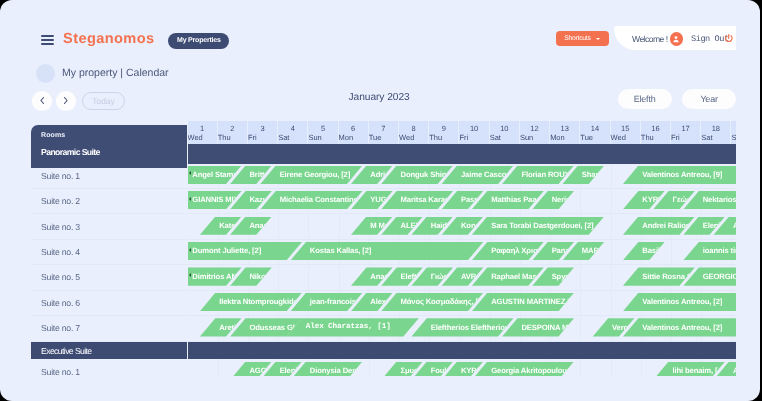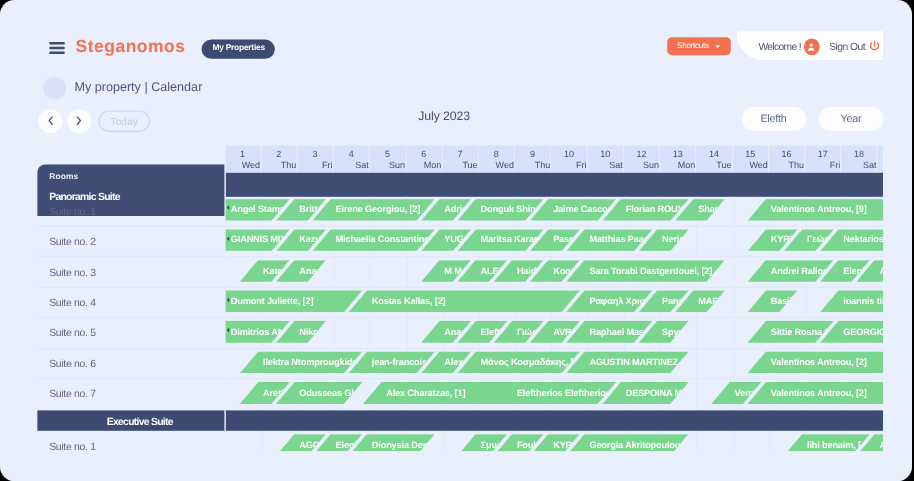--- a/index.html
+++ b/index.html
@@ -26,21 +26,21 @@
              letter-spacing:-0.2px;}
 
   .welcome-panel{position:absolute;left:614px;top:25.5px;width:122px;height:24px;
                  background:#fff;border-bottom-left-radius:24px;border-top-left-radius:3px;}
   .welcome-txt{position:absolute;left:632px;top:33.5px;font-size:8.6px;color:#4a5777;
                white-space:nowrap;line-height:11px;letter-spacing:-0.55px;}
   .avatar-circle{position:absolute;left:669.5px;top:32.2px;width:13.4px;height:13.4px;
                  border-radius:50%;background:#f4714f;}
   .avatar-circle svg{position:absolute;left:2.7px;top:2.7px;}
   .signout-txt{position:absolute;left:691px;top:33.5px;font-size:8.6px;color:#4a5777;
-               white-space:nowrap;line-height:11px;letter-spacing:-0.45px;}
+               white-space:nowrap;line-height:11px;letter-spacing:-0.45px;font-family:Liberation Mono, monospace;}
   .power-ico{position:absolute;left:722.5px;top:31.8px;width:11.5px;height:11.5px;}
 
   .shortcuts-btn{position:absolute;left:556px;top:31px;width:53px;height:15px;border-radius:4px;
                  background:#f4714f;display:flex;align-items:center;}
   .shortcuts-btn span{font-size:6.8px;color:#fff;margin-left:8.2px;white-space:nowrap;letter-spacing:-0.25px;}
   .shortcuts-caret{position:absolute;left:39.9px;top:7.1px;width:0;height:0;
         border-left:2.4px solid transparent;border-right:2.4px solid transparent;border-top:2.8px solid #fff;}
 
   
   .bc-avatar{position:absolute;left:36px;top:64px;width:19px;height:19px;border-radius:50%;
@@ -59,35 +59,35 @@
   .mv-btn{position:absolute;top:89.3px;height:19.6px;border-radius:10px;background:#fdfdfe;
           display:flex;align-items:center;justify-content:center;font-size:9px;color:#5c6888;letter-spacing:-0.2px;}
   .mv-month{left:617.6px;width:54px;}
   .mv-year{left:682.1px;width:54px;}
 
   
   .cal{position:absolute;left:31px;top:121px;width:705px;height:255px;overflow:hidden;}
   .cal-side{position:absolute;left:0;top:0;width:156px;height:255px;}
   .cal-body{position:absolute;left:156.5px;top:0;width:548.5px;height:255px;overflow:hidden;}
 
-  .side-head{position:absolute;left:0;top:16px;width:156px;height:42.5px;background:#3f4d75;
+  .side-head{position:absolute;left:0;top:4px;width:156px;height:42.5px;background:#3f4d75;
              border-top-left-radius:7px;}
   .side-head .rooms{position:absolute;left:10px;top:6.5px;font-size:7px;font-weight:bold;color:#eef2fb;letter-spacing:0.1px;}
   .side-head .grp{position:absolute;left:10px;top:21.5px;font-size:8.7px;font-weight:bold;color:#fff;letter-spacing:-0.62px;}
 
   .side-row{position:absolute;left:0;width:156px;height:25.45px;
             border-bottom:1px solid #e1e8f7;box-sizing:border-box;}
   .side-row span{position:absolute;left:10px;top:7.2px;font-size:8.7px;color:#5b6888;letter-spacing:-0.25px;}
   .side-grp{position:absolute;left:0;width:156px;height:17.8px;background:#3d4b73;}
-  .side-grp span{position:absolute;left:10px;top:4.8px;font-size:8.7px;font-weight:bold;color:#fff;letter-spacing:-0.62px;margin-left:48px;}
+  .side-grp span{position:absolute;left:10px;top:4.8px;font-size:8.7px;font-weight:normal;color:#fff;letter-spacing:-0.62px;}
 
   .day-head{position:absolute;top:0;height:23px;background:#d6e2fb;box-sizing:border-box;
             border-right:1px solid #e7eefc;}
   .day-head .dn{position:absolute;left:0;right:0;top:2.5px;text-align:center;font-size:7.5px;color:#3f4d75;}
-  .day-head .dw{position:absolute;left:0;right:0;top:12px;text-align:right;font-size:7.5px;color:#3f4d75;}
+  .day-head .dw{position:absolute;left:0;right:0;top:12px;text-align:left;font-size:7.5px;color:#3f4d75;}
   .head-navy{position:absolute;left:0;top:23px;width:548.5px;height:19.5px;background:#3f4d75;}
 
   .grid-col{position:absolute;top:42.5px;width:0;border-left:1px solid #e3eafa;}
   .body-row{position:absolute;left:0;width:548.5px;height:25.45px;border-bottom:1px solid #e1e8f7;
             box-sizing:border-box;}
   .body-grp{position:absolute;left:0;width:548.5px;height:17.8px;background:#3d4b73;}
 
   .bar{position:absolute;height:18.3px;background:#7ad68e;
        -webkit-clip-path:polygon(15.4px 0,100% 0,calc(100% - 15.4px) 100%,0 100%);
        clip-path:polygon(15.4px 0,100% 0,calc(100% - 15.4px) 100%,0 100%);
@@ -139,21 +139,21 @@
     <svg width="9" height="9" viewBox="0 0 16 16">
         <path d="M9.8 2.6 L5.2 8 L9.8 13.4" fill="none" stroke="#3c4a70" stroke-width="1.85" stroke-linecap="round" stroke-linejoin="round"></path>
       </svg>
   </div>
   <div class="nav-circle nav-next">
     <svg width="9" height="9" viewBox="0 0 16 16">
         <path d="M6.2 2.6 L10.8 8 L6.2 13.4" fill="none" stroke="#3c4a70" stroke-width="1.85" stroke-linecap="round" stroke-linejoin="round"></path>
       </svg>
   </div>
   <div class="today-btn">Today</div>
-  <div class="period">July 2023</div>
+  <div class="period">January 2023</div>
   <div class="mv-btn mv-month">Elefth</div>
   <div class="mv-btn mv-year">Year</div>
 
   <div class="cal">
     <div class="cal-side" id="calSide">
         <div class="side-head">
           <div class="rooms">Rooms</div>
           <div class="grp">Panoramic Suite</div>
         </div>
         <div class="side-row" style="top: 42.5px;">
@@ -449,21 +449,21 @@
         <div class="bar" style="left: 433.49px; width: 122.71px; clip-path: polygon(17.4px 0px, 115.01px 0px, 115.01px 100%, 2px 100%); --tp: 21.3px; top: 171.85px;">
           <b>Valentinos Antreou, [2]</b>
         </div>
         <div class="body-row" style="top: 195.2px;"></div>
         <div class="bar" style="left: 10.41px; width: 45.62px; clip-path: polygon(17.4px 0px, 43.62px 0px, 28.22px 100%, 2px 100%); --tp: 21.3px; top: 197.3px;">
           <b>Areti</b>
         </div>
         <div class="bar" style="left: 40.63px; width: 75.84px; clip-path: polygon(17.4px 0px, 73.84px 0px, 58.44px 100%, 2px 100%); --tp: 21.3px; top: 197.3px;">
           <b>Odusseas Gk</b>
         </div>
-        <div class="bar" style="left: 113px; width: 136.28px; clip-path: polygon(17.4px 0px, 134.28px 0px, 118.88px 100%, 2px 100%); --tp: 21.3px; top: 197.3px;">
+        <div class="bar" style="left: 97px; width: 136.28px; clip-path: polygon(17.4px 0px, 134.28px 0px, 118.88px 100%, 2px 100%); --tp: 21.3px; top: 197.3px; font-family: Liberation Mono, monospace;">
           <b>Alex Charatzas, [1]</b>
         </div>
         <div class="bar" style="left: 221.95px; width: 106.06px; clip-path: polygon(17.4px 0px, 104.06px 0px, 88.66px 100%, 2px 100%); --tp: 21.3px; top: 197.3px;">
           <b>Eleftherios Eleftheriou</b>
         </div>
         <div class="bar" style="left: 312.61px; width: 75.84px; clip-path: polygon(17.4px 0px, 73.84px 0px, 58.44px 100%, 2px 100%); --tp: 21.3px; top: 197.3px;">
           <b>DESPOINA MI</b>
         </div>
         <div class="bar" style="left: 403.27px; width: 45.62px; clip-path: polygon(17.4px 0px, 43.62px 0px, 28.22px 100%, 2px 100%); --tp: 21.3px; top: 197.3px;">
           <b>Vergi</b>

